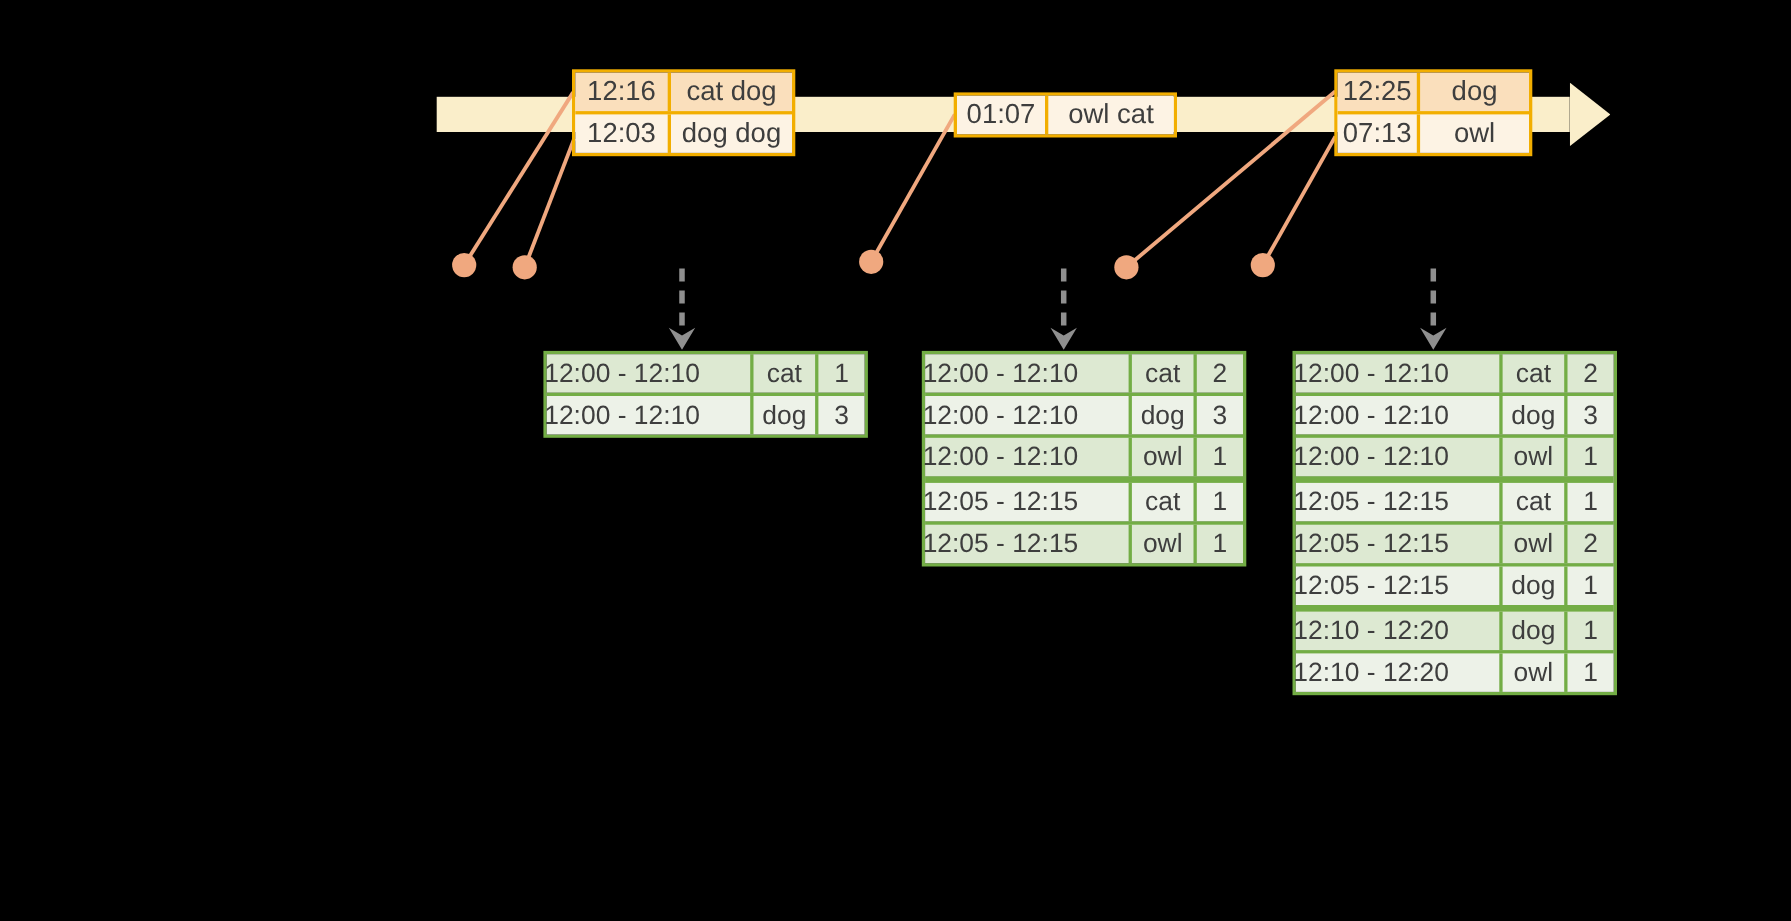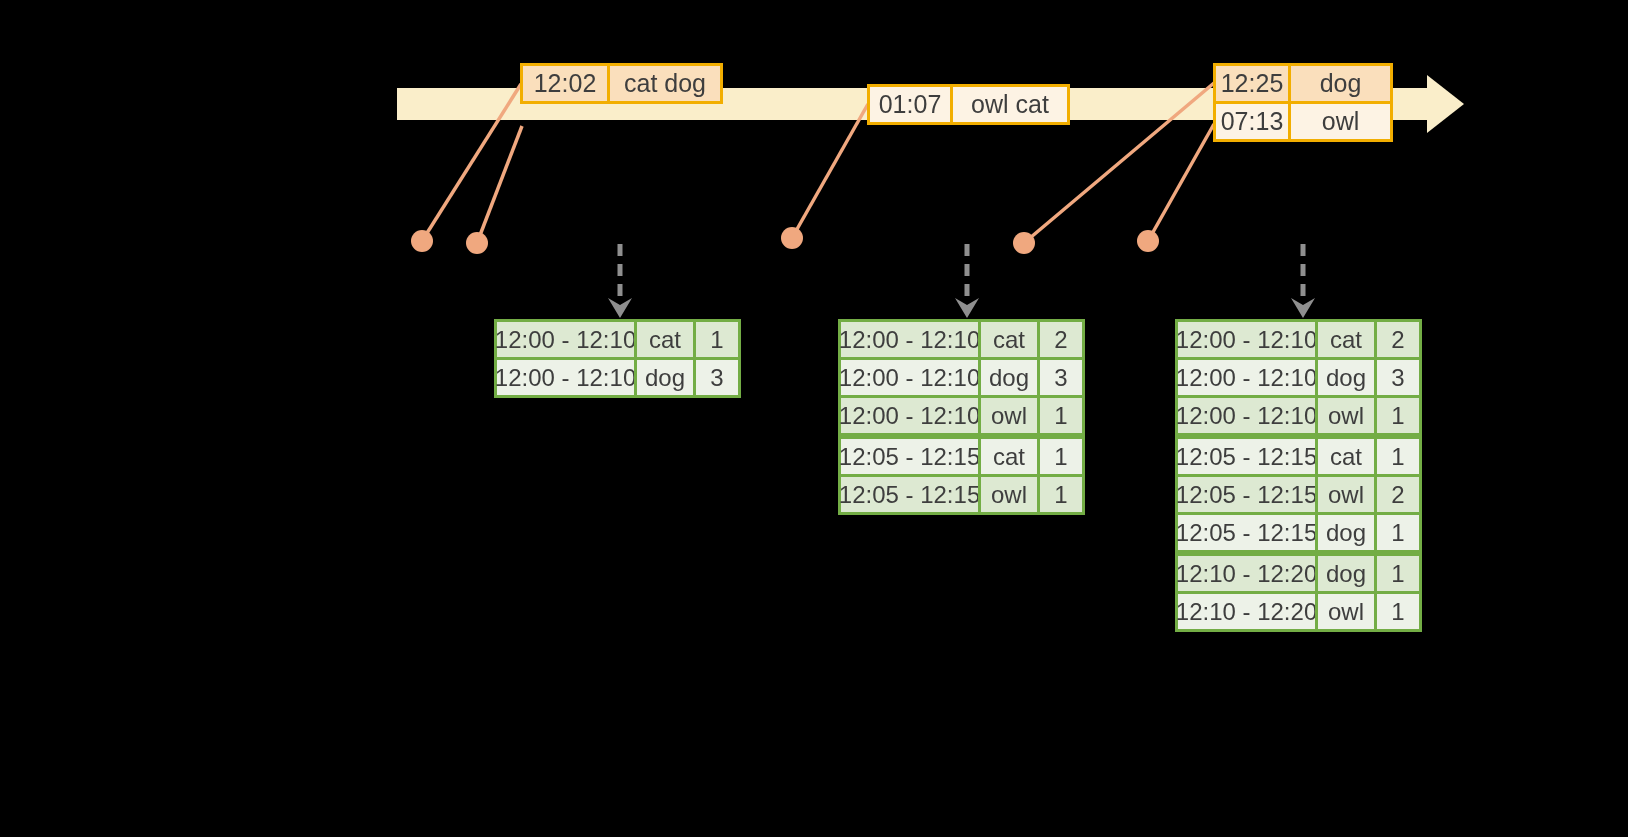--- a/index.html
+++ b/index.html
@@ -62,21 +62,21 @@
   .result-row.group-start { border-top-width: 6px; }
   .result-row.dark  { background: var(--result-row-dark); }
   .result-row.light { background: var(--result-row-light); }
   .result-cell {
     height: 35px;
     display: flex; align-items: center; justify-content: center;
     font-size: 24px; color: var(--text);
     white-space: nowrap;
   }
   .result-cell.window { width: 137px; text-align: right; }
-  .result-cell.word   { width: 56px; border-left: 3px solid var(--result-border); }
+  .result-cell.word   { width: 56px; border-left: 3px solid var(--result-border); margin-left: 48px; }
   .result-cell.count  { width: 42px; border-left: 3px solid var(--result-border); }
 </style>
 </head>
 <body>
 
 <div class="canvas">
 
   <div class="timeline-band"></div>
   <div class="timeline-arrowhead"></div>
 
@@ -97,22 +97,26 @@
     <line class="trigger-line" x1="620" y1="244" x2="620" y2="300"></line>
     <polygon class="trigger-head" points="608,298 620,318 632,298 620,305"></polygon>
     <line class="trigger-line" x1="967" y1="244" x2="967" y2="300"></line>
     <polygon class="trigger-head" points="955,298 967,318 979,298 967,305"></polygon>
     <line class="trigger-line" x1="1303" y1="244" x2="1303" y2="300"></line>
     <polygon class="trigger-head" points="1291,298 1303,318 1315,298 1303,305"></polygon>
   </svg>
 
   <div class="event-table" id="event-table-0" style="left:520px; top:63px; --time-w:84px; --word-w:110px;">
       <div class="event-row peach">
-        <div class="event-cell time">12:02</div>
+        <div class="event-cell time">12:16</div>
         <div class="event-cell words">cat dog</div>
+      </div>
+      <div class="event-row cream">
+        <div class="event-cell time">12:03</div>
+        <div class="event-cell words">dog dog</div>
       </div>
     </div>
   <div class="event-table" id="event-table-1" style="left:867px; top:84px; --time-w:80px; --word-w:114px;">
       <div class="event-row cream">
         <div class="event-cell time">01:07</div>
         <div class="event-cell words">owl cat</div>
       </div>
     </div>
   <div class="event-table" id="event-table-2" style="left:1213px; top:63px; --time-w:72px; --word-w:99px;">
       <div class="event-row peach">

